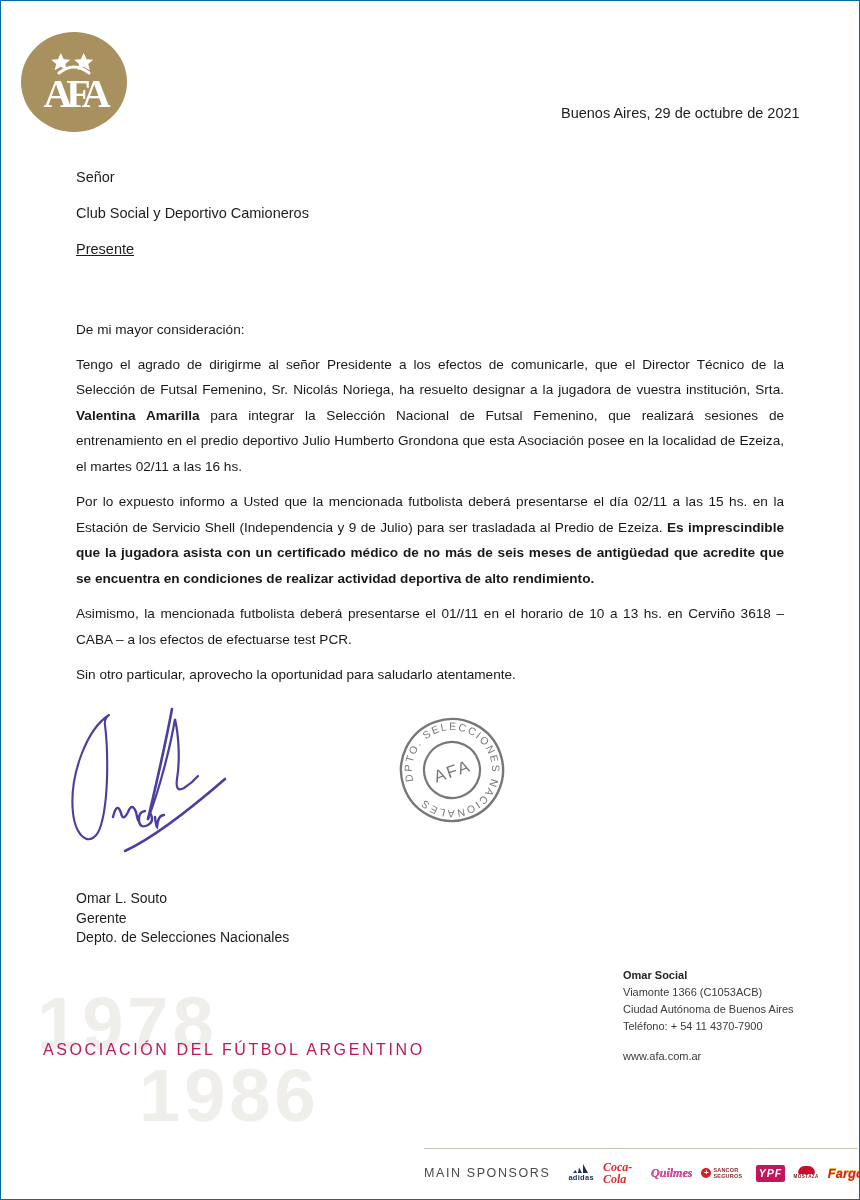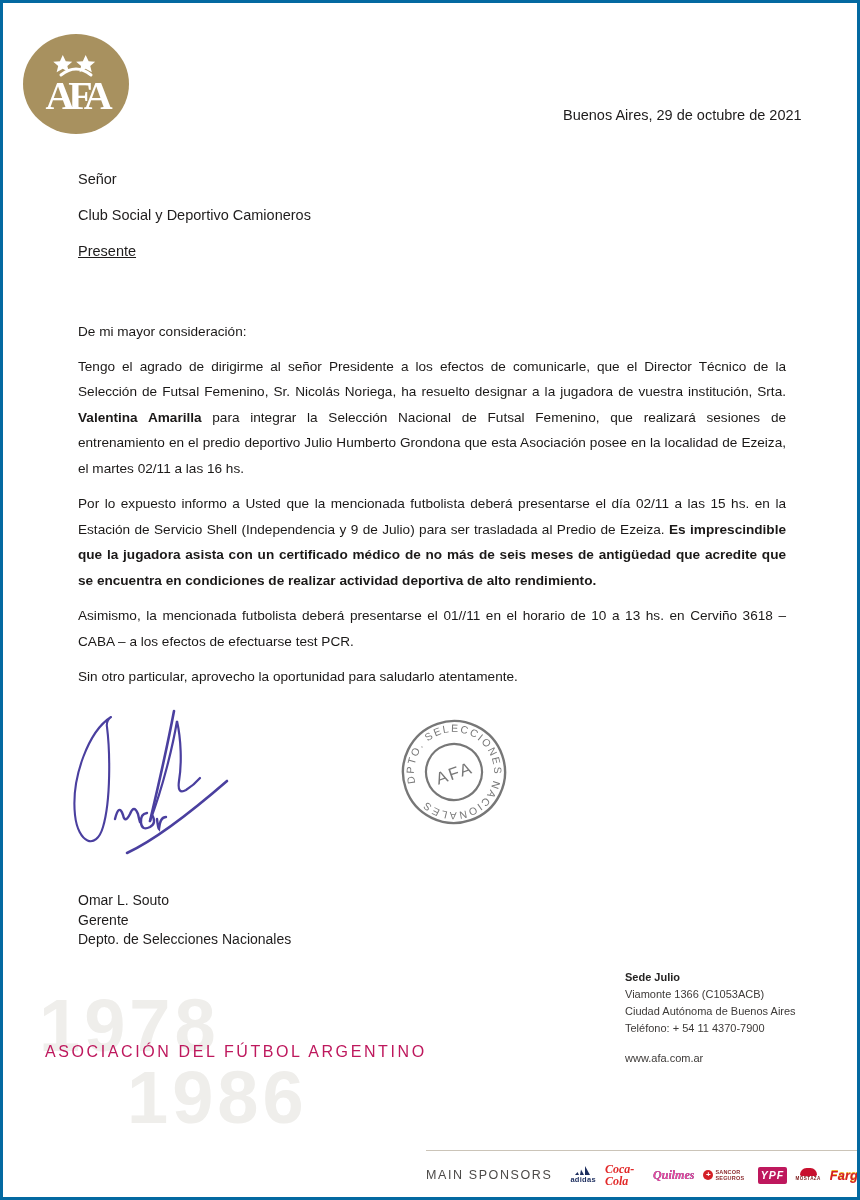--- a/index.html
+++ b/index.html
@@ -1,20 +1,20 @@
 <!DOCTYPE html>
 <html lang="es"><head>
 <meta charset="utf-8">
 <style>
   html,body{margin:0;padding:0;background:#ffffff;}
   .page{
     position:relative;
     width:860px;height:1200px;
     background:#ffffff;
-    border:3px solid #0369a1;
+    border:1px solid #0369a1;
     box-sizing:border-box;
     font-family:"Liberation Sans", sans-serif;
     color:#221f1f;
     overflow:hidden;
   }
   
   .logo-wrap{position:absolute;left:20px;top:30px;width:106px;height:102px;}
   .date-line{position:absolute;left:560px;top:104px;font-size:14.5px;color:#1e1c1c;}
   .recipient{position:absolute;left:75px;top:158px;font-size:14.5px;line-height:36px;color:#1e1c1c;}
   .recipient .underlined{text-decoration:underline;}
@@ -27,21 +27,21 @@
   .letter-body .greeting{text-align:left;margin-bottom:9px;}
   .letter-body b{font-weight:bold;}
   .letter-body .closing{text-align:left;}
   
   .signature-svg{position:absolute;left:62px;top:698px;}
   .stamp{position:absolute;left:392px;top:710px;width:118px;height:118px;transform:rotate(-19deg);opacity:.82;}
   .signer{position:absolute;left:75px;top:888px;font-size:14px;line-height:19.5px;color:#1e1c1c;}
   
   .wm-year{position:absolute;font-weight:bold;color:#efeeeb;font-size:74px;letter-spacing:4px;line-height:1;}
   .wm-1978{left:36px;top:986px;}
-  .wm-1986{left:124px;top:1058px;}
+  .wm-1986{left:138px;top:1058px;}
   .wm-org{
     position:absolute;left:42px;top:1040px;
     font-size:16px;letter-spacing:2.6px;color:#be185d;font-weight:normal;
   }
   
   .addresses{position:absolute;left:622px;top:966px;width:235px;font-size:11px;line-height:17px;color:#3d3a38;}
   .addresses .addr-title{font-weight:bold;color:#262423;}
   .addr-block{margin-bottom:13px;}
   .website{margin-top:2px;}
   
@@ -122,21 +122,21 @@
     <div>Gerente</div>
     <div>Depto. de Selecciones Nacionales</div>
   </div>
 
   <div class="wm-year wm-1978">1978</div>
   <div class="wm-org">ASOCIACIÓN DEL FÚTBOL ARGENTINO</div>
   <div class="wm-year wm-1986">1986</div>
 
   <div class="addresses">
     <div class="addr-block">
-      <div class="addr-title">Sede Julio</div>
+      <div class="addr-title">Omar Social</div>
       <div>Viamonte 1366 (C1053ACB)</div>
       <div>Ciudad Autónoma de Buenos Aires</div>
       <div>Teléfono: + 54 11 4370-7900</div>
     </div>
     <div class="website">www.afa.com.ar</div>
   </div>
 
   <div class="footer-rule"></div>
   <div class="sponsors">
     <div class="sponsors-label">MAIN SPONSORS</div>

